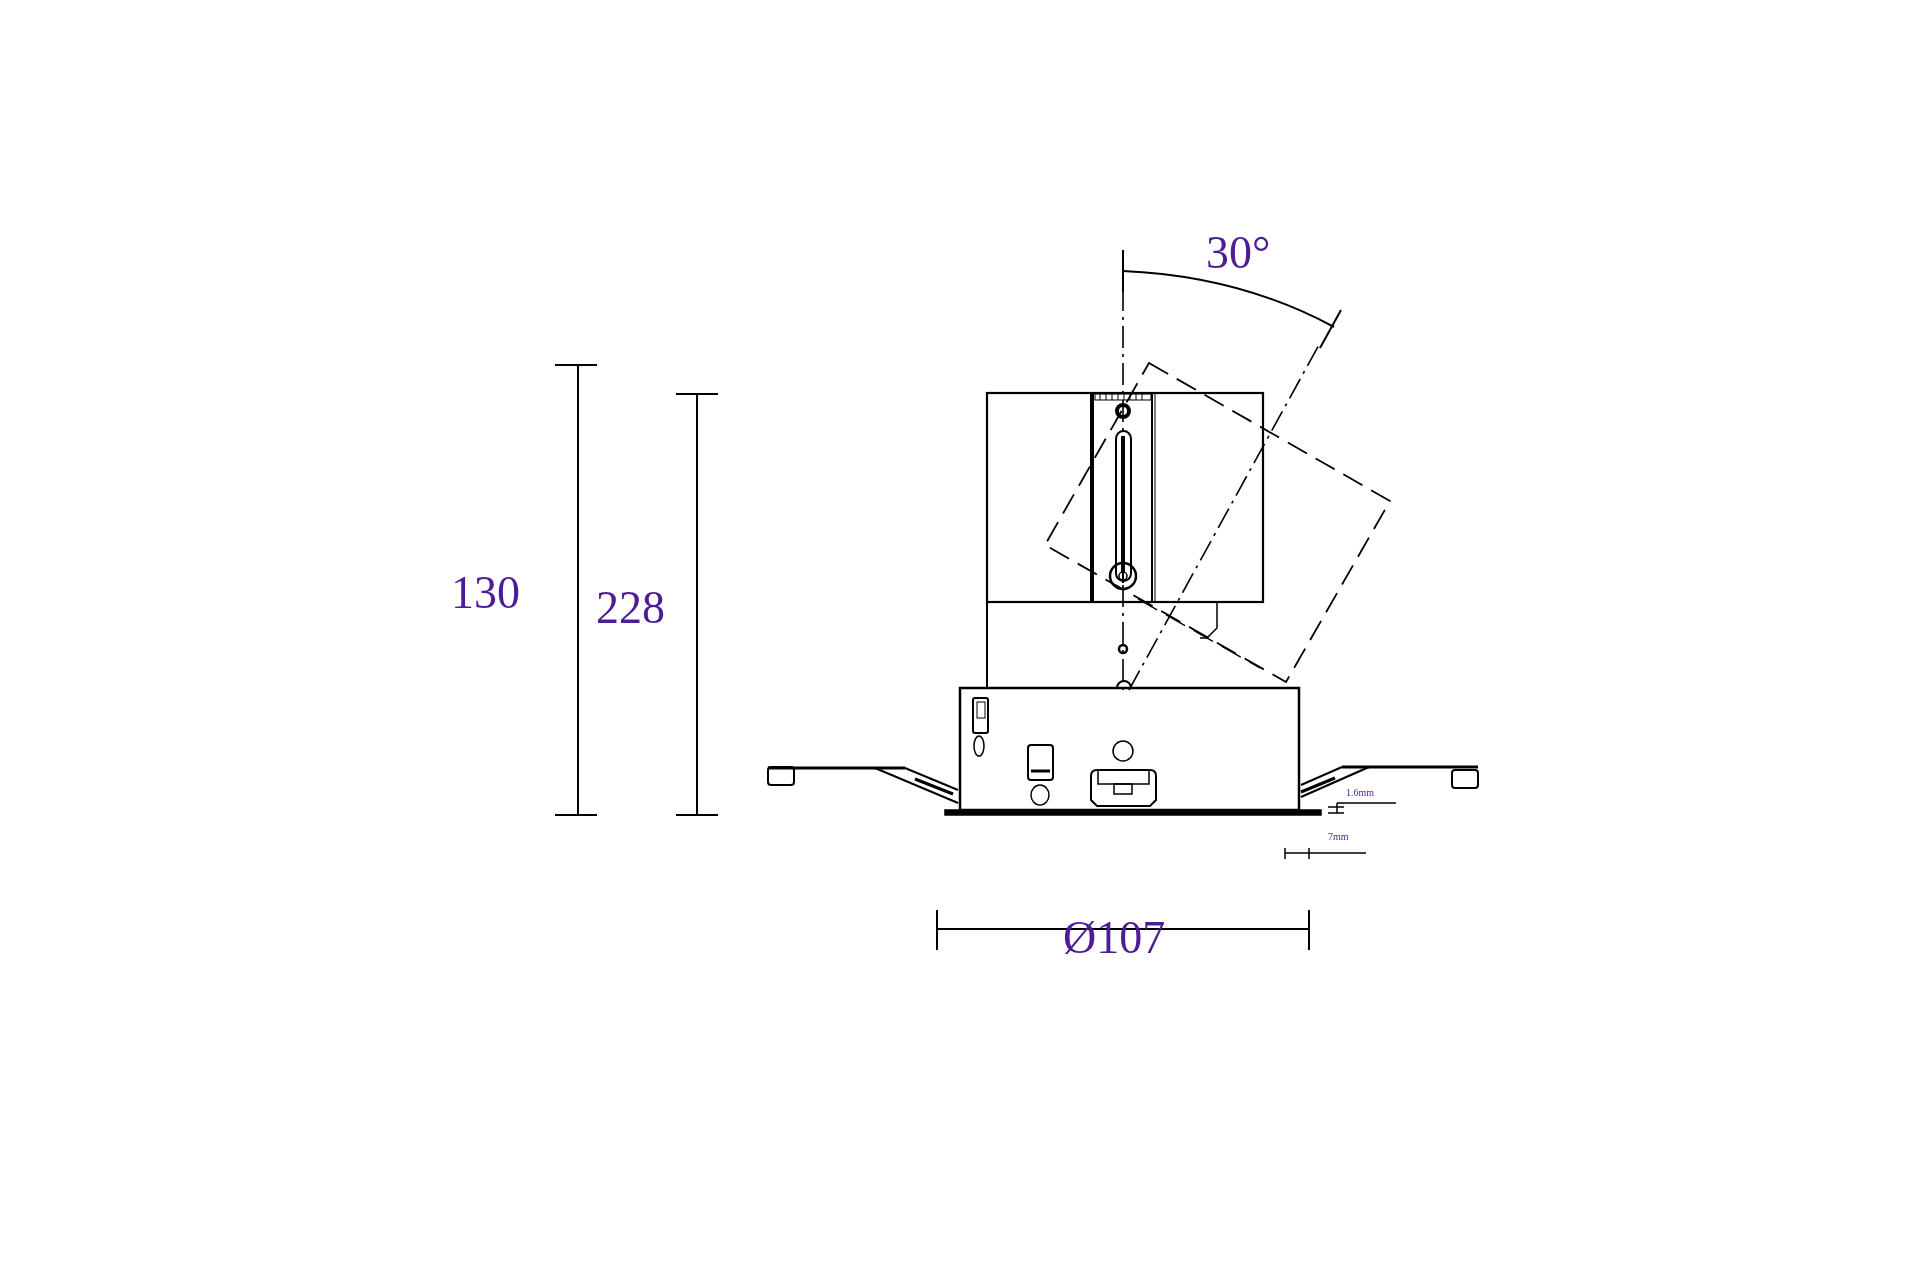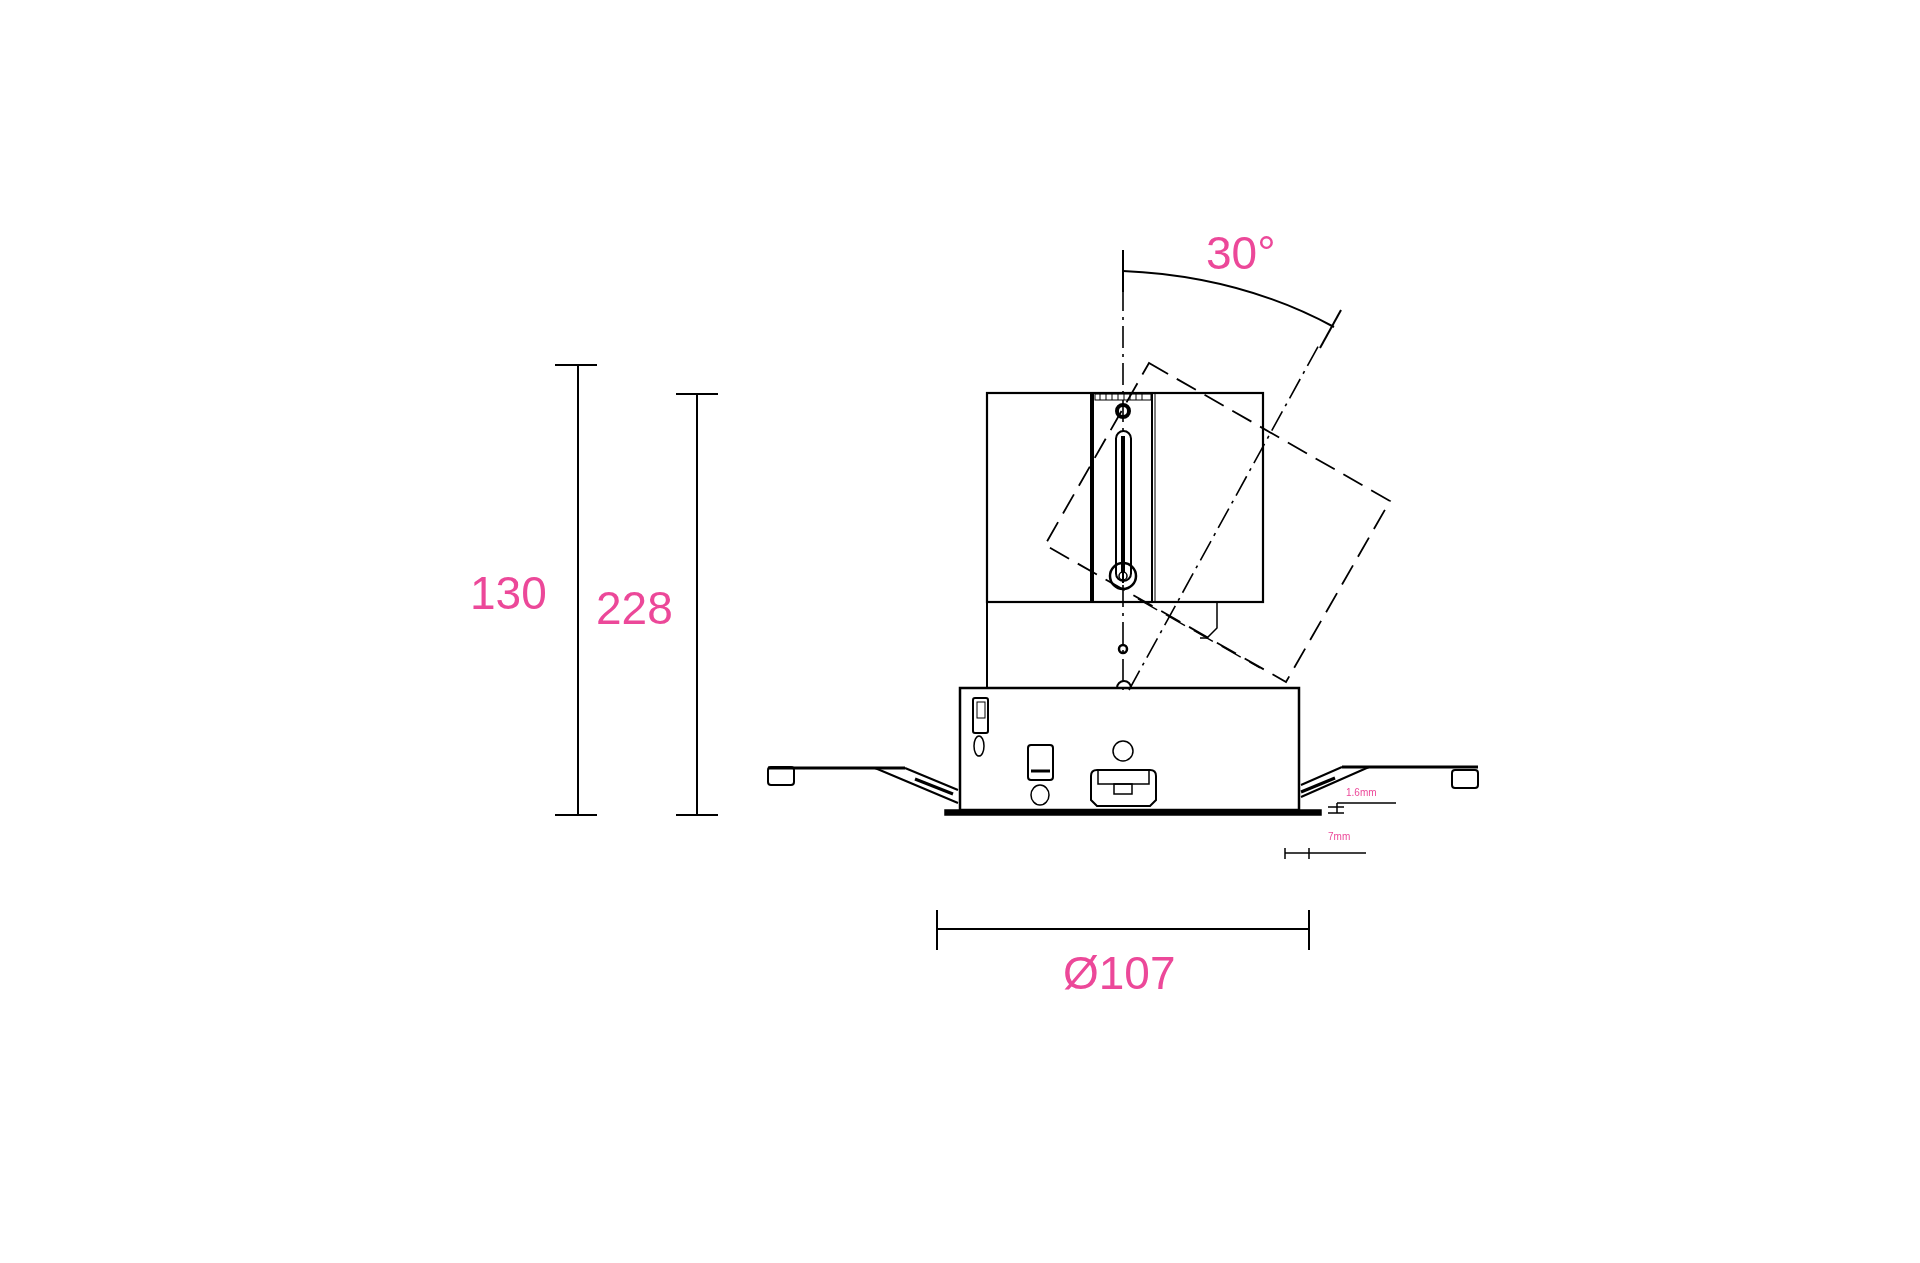--- a/index.html
+++ b/index.html
@@ -1,18 +1,18 @@
 <!DOCTYPE html>
 <html><head>
   <meta charset="utf-8">
   <style>
     html, body { margin: 0; padding: 0; background: #ffffff; }
     body { width: 1920px; height: 1263px; position: relative; overflow: hidden; font-family: "Liberation Sans", sans-serif; }
     #drawing { position: absolute; left: 0; top: 0; width: 1920px; height: 1263px; }
-    .dim-label { position: absolute; color: #ec4899; font-family: Liberation Sans, sans-serif; line-height: 1; white-space: nowrap; }
+    .dim-label { position: absolute; color: #4c1d95; font-family: Liberation Serif, serif; line-height: 1; white-space: nowrap; }
     .big { font-size: 46px; }
     .small { font-size: 10px; }
   </style>
 </head>
 <body>
 
 <svg id="drawing" viewBox="0 0 1920 1263" xmlns="http://www.w3.org/2000/svg">
   <g fill="none" stroke="#000" stroke-width="2">
 
     <g>
@@ -124,17 +124,17 @@
 
     <g>
       <line x1="937" y1="929" x2="1309" y2="929"></line>
       <line x1="937" y1="910" x2="937" y2="950"></line>
       <line x1="1309" y1="910" x2="1309" y2="950"></line>
     </g>
   </g>
 </svg>
 
 <div class="dim-label big" style="left:1206px; top:230px;">30°</div>
-<div class="dim-label big" style="left:470px; top:570px;text-align:right;">130</div>
+<div class="dim-label big" style="left:451px; top:570px;text-align:right;">130</div>
 <div class="dim-label big" style="left:596px; top:585px;">228</div>
-<div class="dim-label big" style="left:1063px; top:950px;">Ø107</div>
+<div class="dim-label big" style="left:1063px; top:915px;">Ø107</div>
 <div class="dim-label small" style="left:1346px; top:788px;">1.6mm</div>
 <div class="dim-label small" style="left:1328px; top:832px;">7mm</div>
 
 </body></html>

